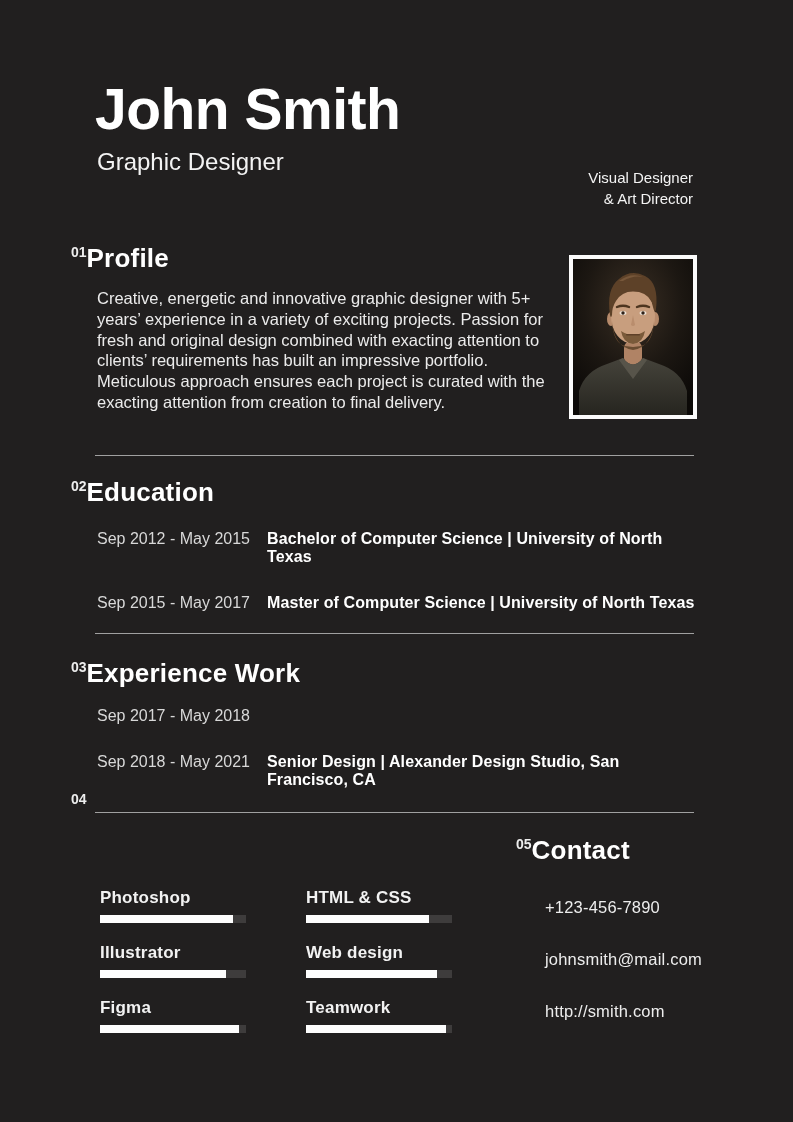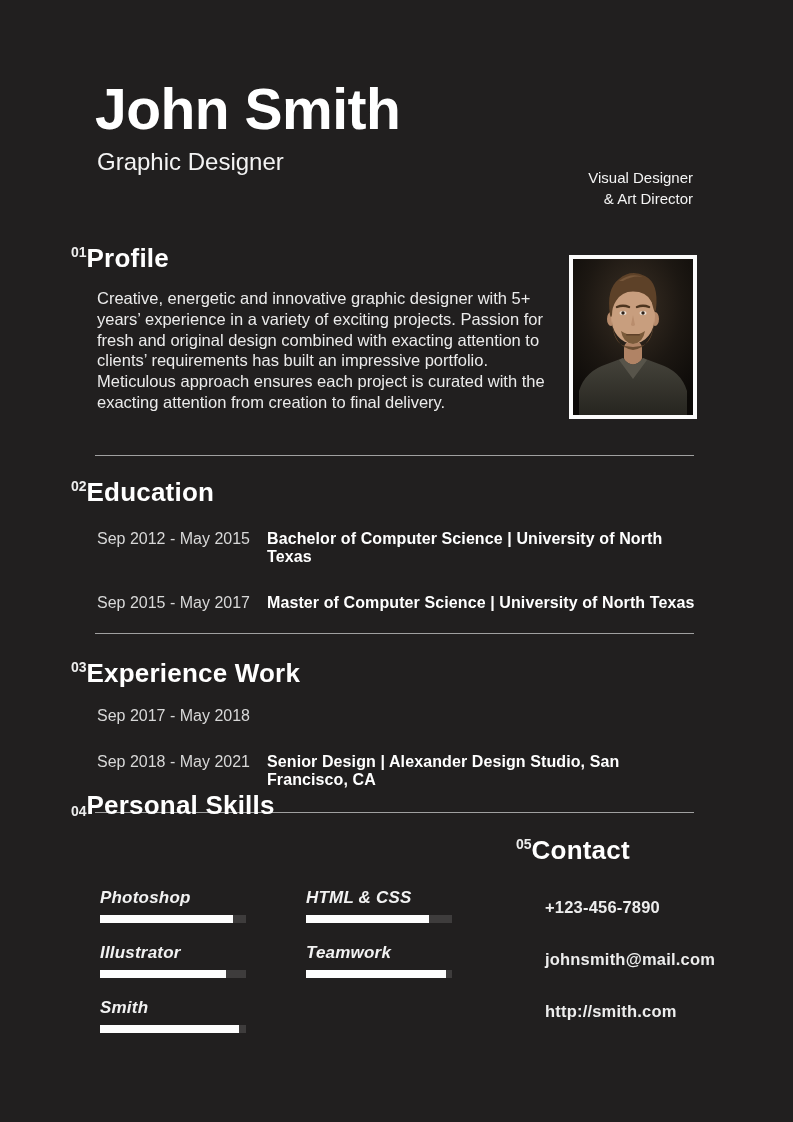--- a/index.html
+++ b/index.html
@@ -53,29 +53,29 @@
   .exp-rows{top:707px;}
   .row{display:flex;align-items:flex-start;margin-bottom:28px;}
   .row:last-child{margin-bottom:0;}
   .date{flex:0 0 170px;font-size:16px;font-weight:400;color:var(--text-secondary);}
   .desc{font-size:16px;font-weight:700;color:var(--text-primary);letter-spacing:0.1px;}
 
   
   .skills-head{left:71px;top:792px;align-items:flex-end;}
   .contact-head{left:516px;top:837px;}
   .skills{left:100px;top:888px;display:flex;gap:60px;}
-  .skill-col{width:146px;font-style:italic;}
+  .skill-col{width:146px;}
   .skill{margin-bottom:20px;}
   .skill-label{display:block;font-size:17px;font-weight:600;color:#f2f2f2;margin-bottom:7px;letter-spacing:0.2px;}
   .bar{width:146px;height:8px;background:var(--bar-track);}
   .bar-fill{height:100%;background:var(--bar-fill);}
 
   
   .contact-list{left:545px;top:898px;}
-  .contact-item{display:block;font-size:16.5px;color:#ededed;margin-bottom:33px;text-decoration:none;font-weight:700;letter-spacing:0.2px;}
+  .contact-item{display:block;font-size:16.5px;color:#ededed;margin-bottom:33px;text-decoration:none;font-weight:400;letter-spacing:0.2px;}
 </style>
 </head>
 <body>
 
 <h1 class="abs name">John Smith</h1>
 <div class="abs subtitle">Graphic Designer</div>
 <div class="abs role">
   <div>Visual Designer</div>
   <div>&amp; Art Director</div>
 </div>
@@ -165,53 +165,58 @@
   <div class="row">
     <span class="date">Sep 2018 - May 2021</span>
     <span class="desc">Senior Design | Alexander Design Studio, San Francisco, CA</span>
   </div>
 </div>
 
 <hr class="abs divider div3">
 
 <div class="abs sec-head skills-head">
   <span class="sec-num">04</span>
-  <span class="sec-title">Personal Skills</span>
 </div>
 <div class="abs skills" id="skills">
     <div class="skill-col">
   <div class="skill">
     <span class="skill-label">Photoshop</span>
     <div class="bar">
       <div class="bar-fill" style="width: 91%;"></div>
     </div>
   </div>
 
   <div class="skill">
     <span class="skill-label">Illustrator</span>
     <div class="bar">
       <div class="bar-fill" style="width: 86%;"></div>
     </div>
   </div>
 
   <div class="skill">
-    <span class="skill-label">Smith</span>
+    <span class="skill-label">Figma</span>
     <div class="bar">
       <div class="bar-fill" style="width: 95%;"></div>
     </div>
   </div>
 </div>
     <div class="skill-col">
   <div class="skill">
     <span class="skill-label">HTML &amp; CSS</span>
     <div class="bar">
       <div class="bar-fill" style="width: 84%;"></div>
     </div>
   </div>
 
+  <div class="skill">
+    <span class="skill-label">Web design</span>
+    <div class="bar">
+      <div class="bar-fill" style="width: 90%;"></div>
+    </div>
+  </div>
 
   <div class="skill">
     <span class="skill-label">Teamwork</span>
     <div class="bar">
       <div class="bar-fill" style="width: 96%;"></div>
     </div>
   </div>
 </div>
   </div>
 

